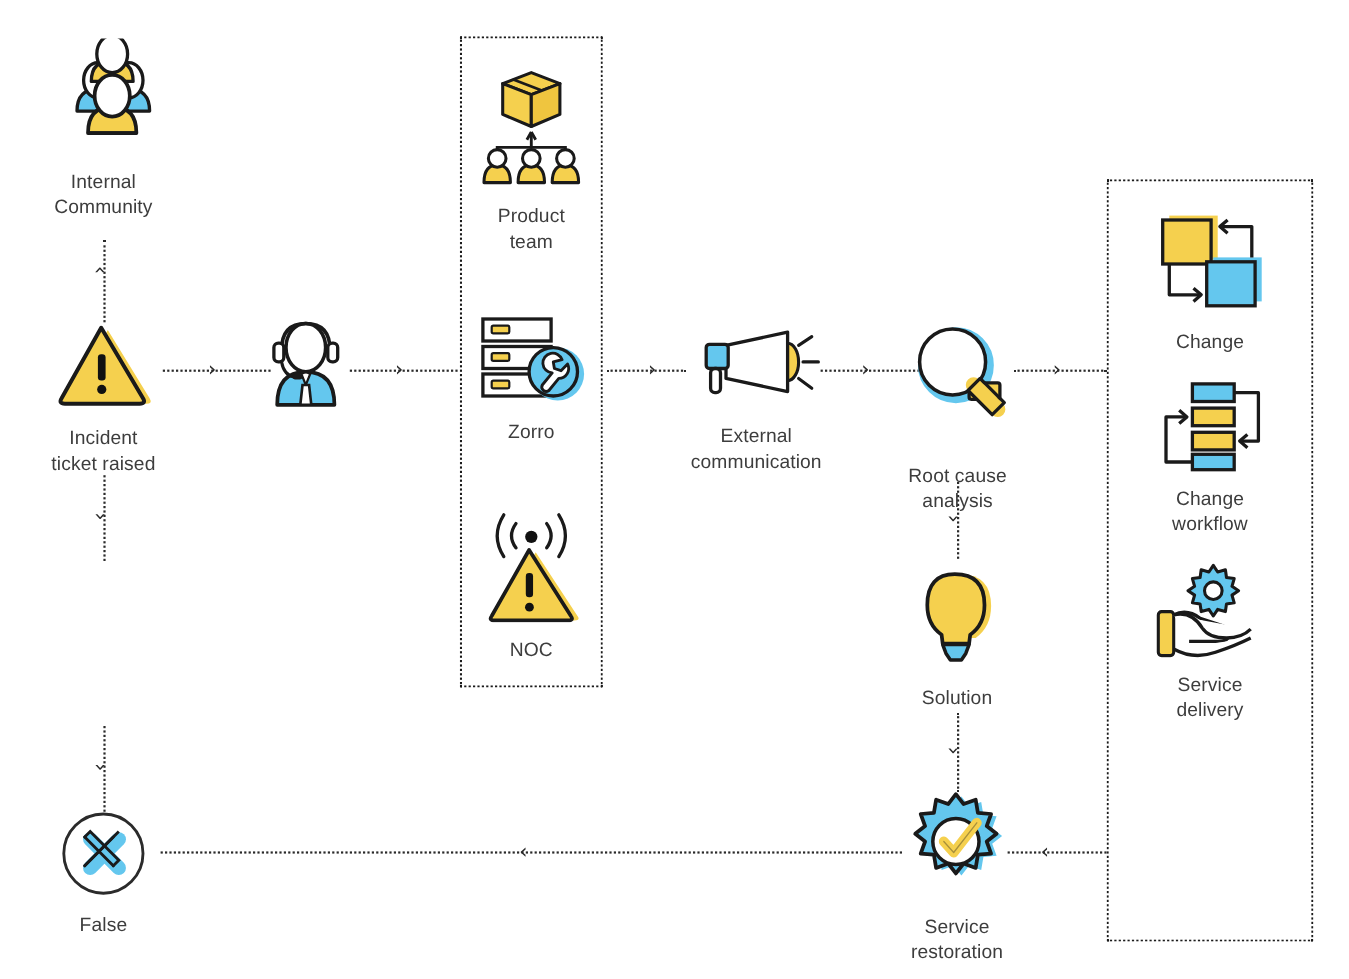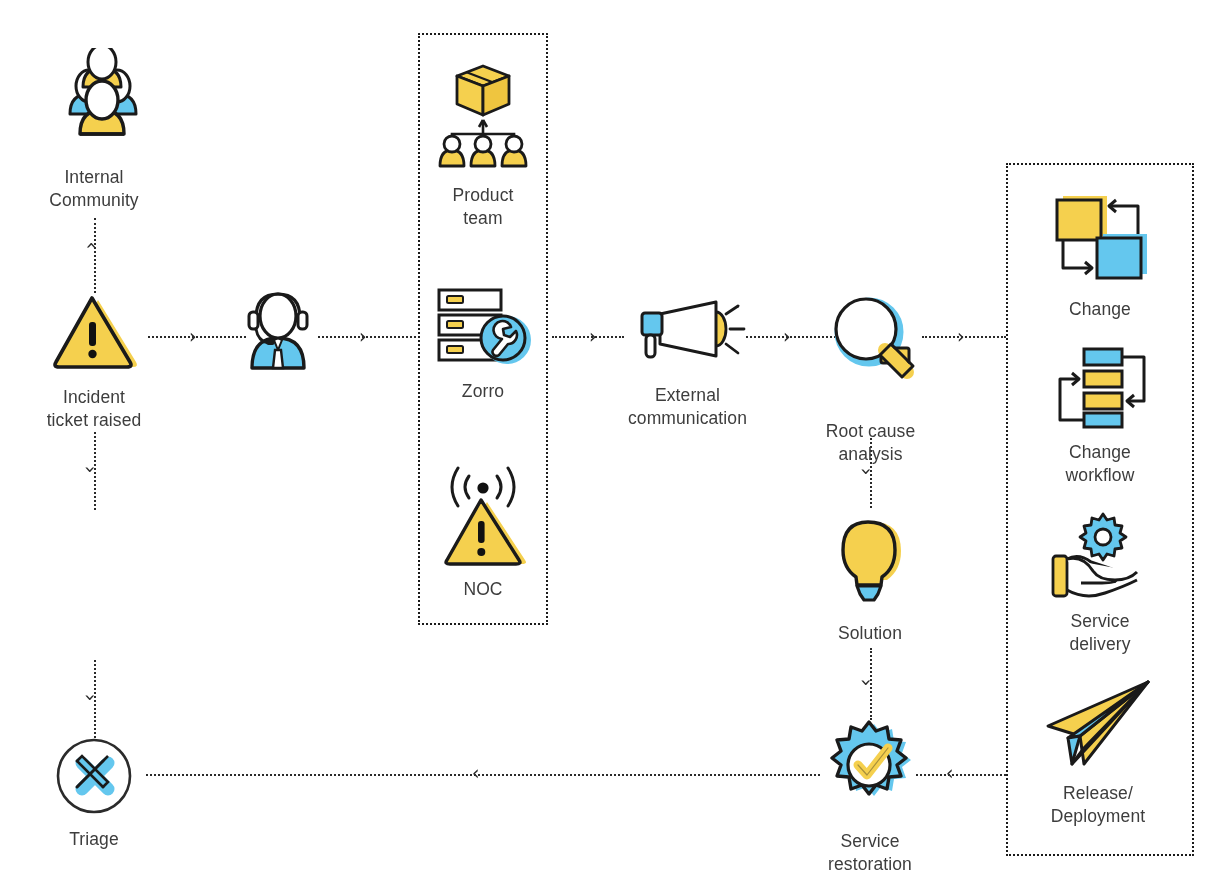--- a/index.html
+++ b/index.html
@@ -55,21 +55,21 @@
 
   <div class="dline v" style="left:870px;top:648px;height:72px;"></div>
   <span class="chev" style="left:863px;top:673px;transform:rotate(90deg);">›</span>
 
   <div class="dline h" style="left:916px;top:774px;width:90px;"></div>
   <span class="chev" style="left:946px;top:765px;transform:rotate(180deg);">›</span>
 
   <div class="dline h" style="left:146px;top:774px;width:674px;"></div>
   <span class="chev" style="left:472px;top:765px;transform:rotate(180deg);">›</span>
 
-  <div class="node" style="left:14px;top:48px;width:160px;">
+  <div class="node" style="left:14px;top:35px;width:160px;">
     <span class="icon">
       <svg width="108" height="106" viewBox="0 0 108 106">
         <path d="M30 66 q0 -20 19 -20 q19 0 19 20 z" fill="#64C7EE" stroke="#1A1A1A" stroke-width="3" stroke-linejoin="round"></path>
         <ellipse cx="49" cy="38" rx="13" ry="16" fill="#fff" stroke="#1A1A1A" stroke-width="3"></ellipse>
         <path d="M58 66 q0 -20 19 -20 q19 0 19 20 z" fill="#64C7EE" stroke="#1A1A1A" stroke-width="3" stroke-linejoin="round"></path>
         <ellipse cx="77" cy="38" rx="13" ry="16" fill="#fff" stroke="#1A1A1A" stroke-width="3"></ellipse>
         <path d="M43 39 q0 -19 19 -19 q19 0 19 19 z" fill="#F5D04E" stroke="#1A1A1A" stroke-width="3" stroke-linejoin="round"></path>
         <ellipse cx="62" cy="14" rx="14" ry="17" fill="#fff" stroke="#1A1A1A" stroke-width="3"></ellipse>
         <path d="M40 86 q0 -24 22 -24 q22 0 22 24 z" fill="#F5D04E" stroke="#1A1A1A" stroke-width="3.4" stroke-linejoin="round"></path>
         <ellipse cx="62" cy="52" rx="16" ry="19" fill="#fff" stroke="#1A1A1A" stroke-width="3.4"></ellipse>
@@ -103,21 +103,21 @@
           <line x1="54" y1="27" x2="28" y2="53"></line>
         </g>
         <g stroke="#1A1A1A" stroke-width="2.6" stroke-linecap="round" fill="none">
           <path d="M23 25 L49 51"></path>
             <path d="M49 25 L23 51"></path>
           <path d="M23 25 L28 20 L54 46 L49 51"></path>
           <path d="M49 25 L54 20 L28 46 L23 51"></path>
         </g>
       </svg>
     </span>
-    <span class="label">Triage</span>
+    <span class="label">False</span>
   </div>
 
   <div class="node" style="left:198px;top:282px;width:160px;">
     <span class="icon">
       <svg width="96" height="92" viewBox="0 0 96 92">
         <path d="M22 86 q0 -30 26 -30 q26 0 26 30 z" fill="#64C7EE" stroke="#1A1A1A" stroke-width="3.4" stroke-linejoin="round"></path>
         <path d="M44 58 L48 68 L52 58 L48 56 Z" fill="#fff" stroke="#1A1A1A" stroke-width="2"></path>
         <path d="M45 68 L51 68 L53 86 L43 86 Z" fill="#fff" stroke="#1A1A1A" stroke-width="2.4"></path>
         <ellipse cx="48" cy="34" rx="18" ry="22" fill="#fff" stroke="#1A1A1A" stroke-width="3.2"></ellipse>
         <path d="M26 36 q0 -24 22 -24 q22 0 22 24" fill="none" stroke="#1A1A1A" stroke-width="3.2"></path>
@@ -302,28 +302,14 @@
         <rect x="8" y="44" width="14" height="40" rx="3" fill="#F5D04E" stroke="#1A1A1A" stroke-width="2.8"></rect>
         <path d="M22 47 q12 -6 24 3 l18 6 q10 3 9 9 q-1 6 -11 6 l-26 0" fill="#fff" stroke="#1A1A1A" stroke-width="3" stroke-linejoin="round"></path>
         <path d="M22 47 q16 -4 26 12 q6 9 22 9 q14 0 22 -8" fill="#fff" stroke="#1A1A1A" stroke-width="3" stroke-linejoin="round"></path>
         <path d="M22 78 q18 10 38 3 q18 -6 32 -13" fill="#fff" stroke="#1A1A1A" stroke-width="3" stroke-linejoin="round"></path>
       </svg>
     </span>
     <span class="label">Service
 delivery</span>
   </div>
 
-  <div class="node" style="left:1013px;top:678px;width:170px;">
-    <span class="icon">
-      <svg width="120" height="92" viewBox="0 0 120 92">
-        <path d="M110 4 L10 48 L42 58 Z" fill="#F5D04E" stroke="#1A1A1A" stroke-width="3" stroke-linejoin="round"></path>
-        <path d="M110 4 L42 58 L46 86 Z" fill="#F5D04E" stroke="#1A1A1A" stroke-width="3" stroke-linejoin="round"></path>
-        <path d="M110 4 L30 60 L42 58 Z" fill="#64C7EE" stroke="#1A1A1A" stroke-width="3" stroke-linejoin="round"></path>
-        <path d="M110 4 L42 58 L30 60 L34 86 L46 72 Z" fill="#F5D04E" stroke="#1A1A1A" stroke-width="3" stroke-linejoin="round" opacity="0"></path>
-        <path d="M42 58 L30 60 L34 86 Z" fill="#64C7EE" stroke="#1A1A1A" stroke-width="3" stroke-linejoin="round"></path>
-        <path d="M110 4 L34 86 L46 70 Z" fill="#F5D04E" stroke="#1A1A1A" stroke-width="3" stroke-linejoin="round"></path>
-      </svg>
-    </span>
-    <span class="label">Release/
-Deployment</span>
-  </div>
 
 </div>
 
 </body></html>

